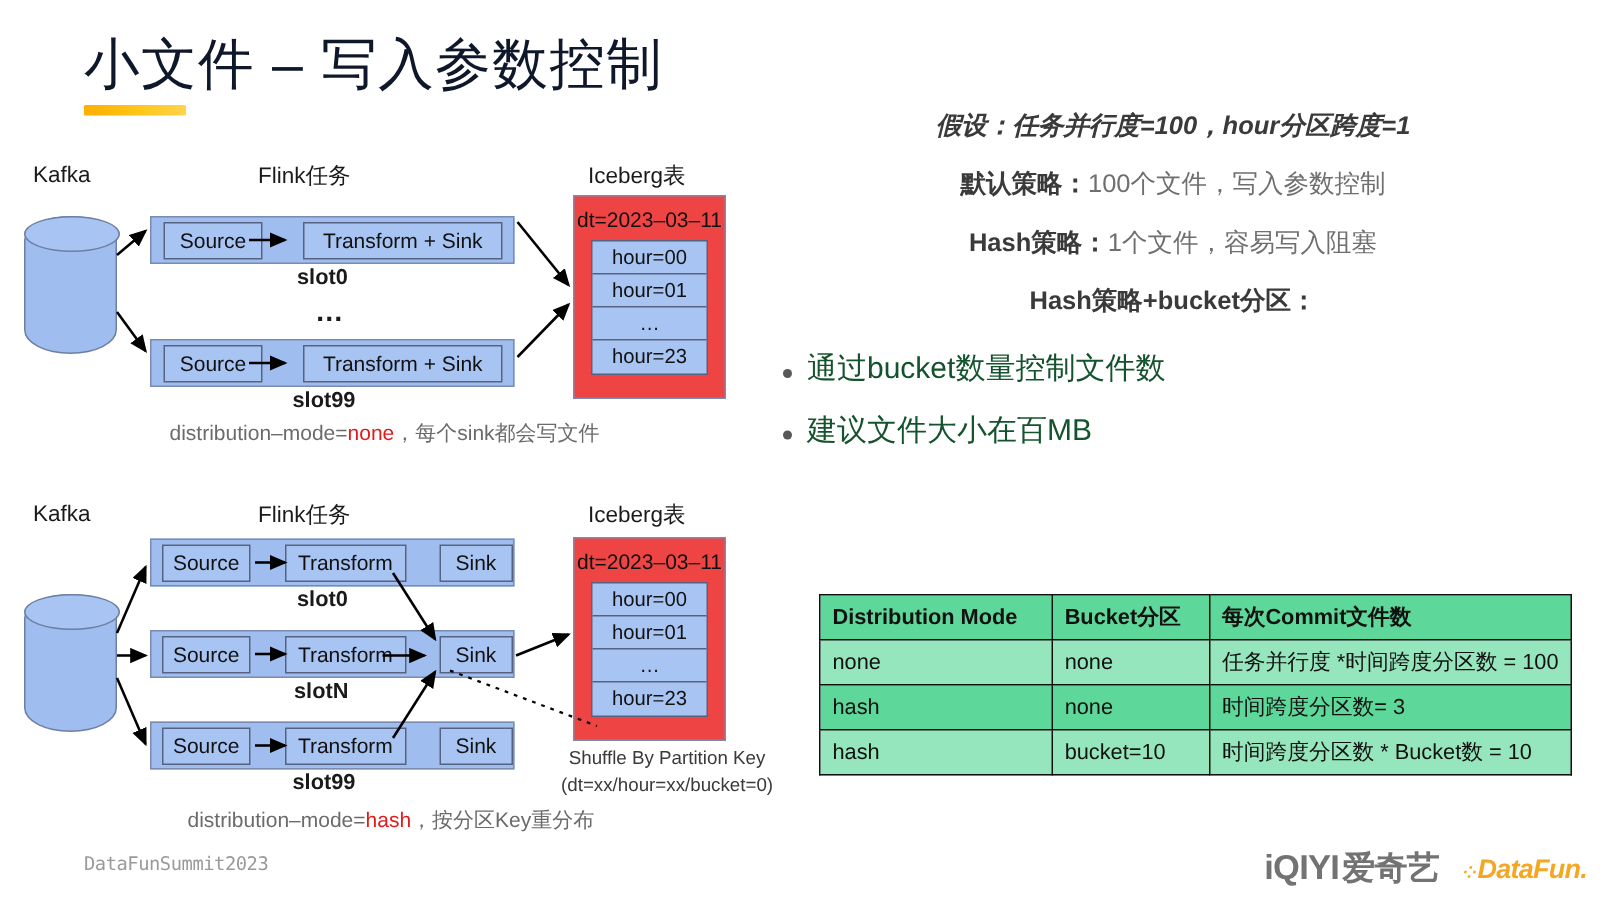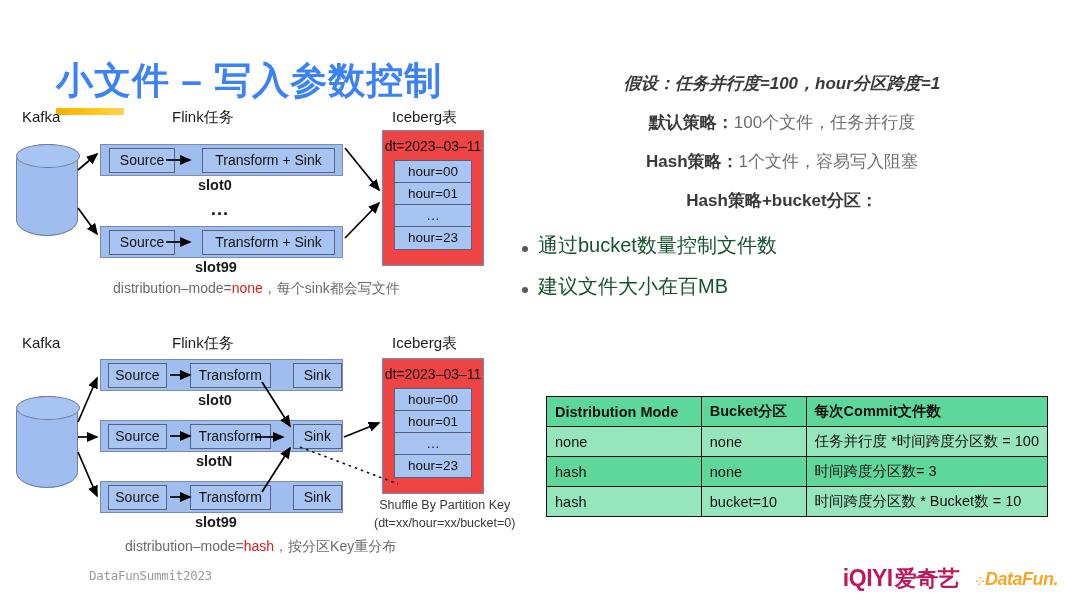--- a/index.html
+++ b/index.html
@@ -7,22 +7,22 @@
     width: 1080px; height: 608px;
     background: #ffffff;
     font-family: "Liberation Sans", "DejaVu Sans", sans-serif;
     overflow: hidden;
   }
   #slide { position: relative; width: 1080px; height: 608px; }
 
   
   #title-block { position: absolute; left: 56px; top: 20px; }
   #page-title {
-    font-size: 37px; font-weight: bold; color: #3b82f6;
-    letter-spacing: 1px; line-height: 1.25; white-space: nowrap; margin-top: 38px;
+    font-size: 37px; font-weight: normal; color: #0f172a;
+    letter-spacing: 1px; line-height: 1.25; white-space: nowrap;
   }
   #title-underline {
     margin-top: 4px; width: 68px; height: 7px; border-radius: 1px;
     background: linear-gradient(90deg,#ffae00 0%,#ffc61a 55%,#ffd34d 100%);
   }
 
   
   .diagram { position: absolute; }
   .col-head {
     position: absolute; font-size: 15px; color: #1a1a1a;
@@ -111,28 +111,28 @@
   #info-table th { background: #5ed79a; font-weight: bold; height: 30px; }
   #info-table tbody tr:nth-child(odd) td  { background: #96e6bd; height: 30px; }
   #info-table tbody tr:nth-child(even) td { background: #5ed79a; height: 30px; }
   #info-table col.c1 { width: 155px; }
   #info-table col.c2 { width: 105px; }
 
   
   #footer-label {
     position: absolute; left: 56px; top: 568px;
     font-size: 12.5px; color: #9a9a9a;
-    font-family: "DejaVu Sans Mono", monospace; letter-spacing: -0.3px; margin-left: 33px;
+    font-family: "DejaVu Sans Mono", monospace; letter-spacing: -0.3px;
   }
   #logos {
     position: absolute; right: 22px; top: 564px;
     display: flex; align-items: center; gap: 16px;
   }
   #iqiyi-logo {
-    font-size: 23px; font-weight: bold; color: #be185d;
+    font-size: 23px; font-weight: bold; color: #737373;
     letter-spacing: -0.5px; white-space: nowrap;
   }
   #iqiyi-logo .cn { font-size: 22px; margin-left: 2px; }
   #datafun-logo {
     font-size: 18px; font-weight: bold; font-style: italic;
     color: #f5a623; letter-spacing: -0.5px; white-space: nowrap;
   }
   #datafun-logo .dots { color: #f5a623; font-size: 11px; margin-right: 1px; }
 </style>
 </head>
@@ -267,21 +267,21 @@
     <div class="caption" style="left:125px; top:204px;">
       <span>distribution–mode=</span><span class="hl">hash</span><span>，按分区Key重分布</span>
     </div>
   </div>
 
   <div id="right-text">
     <div class="r-line">
       <span class="r-assume">假设：任务并行度=100，hour分区跨度=1</span>
     </div>
     <div class="r-line">
-      <span class="r-bold">默认策略：</span><span class="r-norm">100个文件，任务并行度</span>
+      <span class="r-bold">默认策略：</span><span class="r-norm">100个文件，写入参数控制</span>
     </div>
     <div class="r-line">
       <span class="r-bold">Hash策略：</span><span class="r-norm">1个文件，容易写入阻塞</span>
     </div>
     <div class="r-line" style="margin-bottom:20px;">
       <span class="r-bold">Hash策略+bucket分区：</span>
     </div>
     <div class="r-bullet">
       <span class="dot"></span>
       <span>通过bucket数量控制文件数</span>

